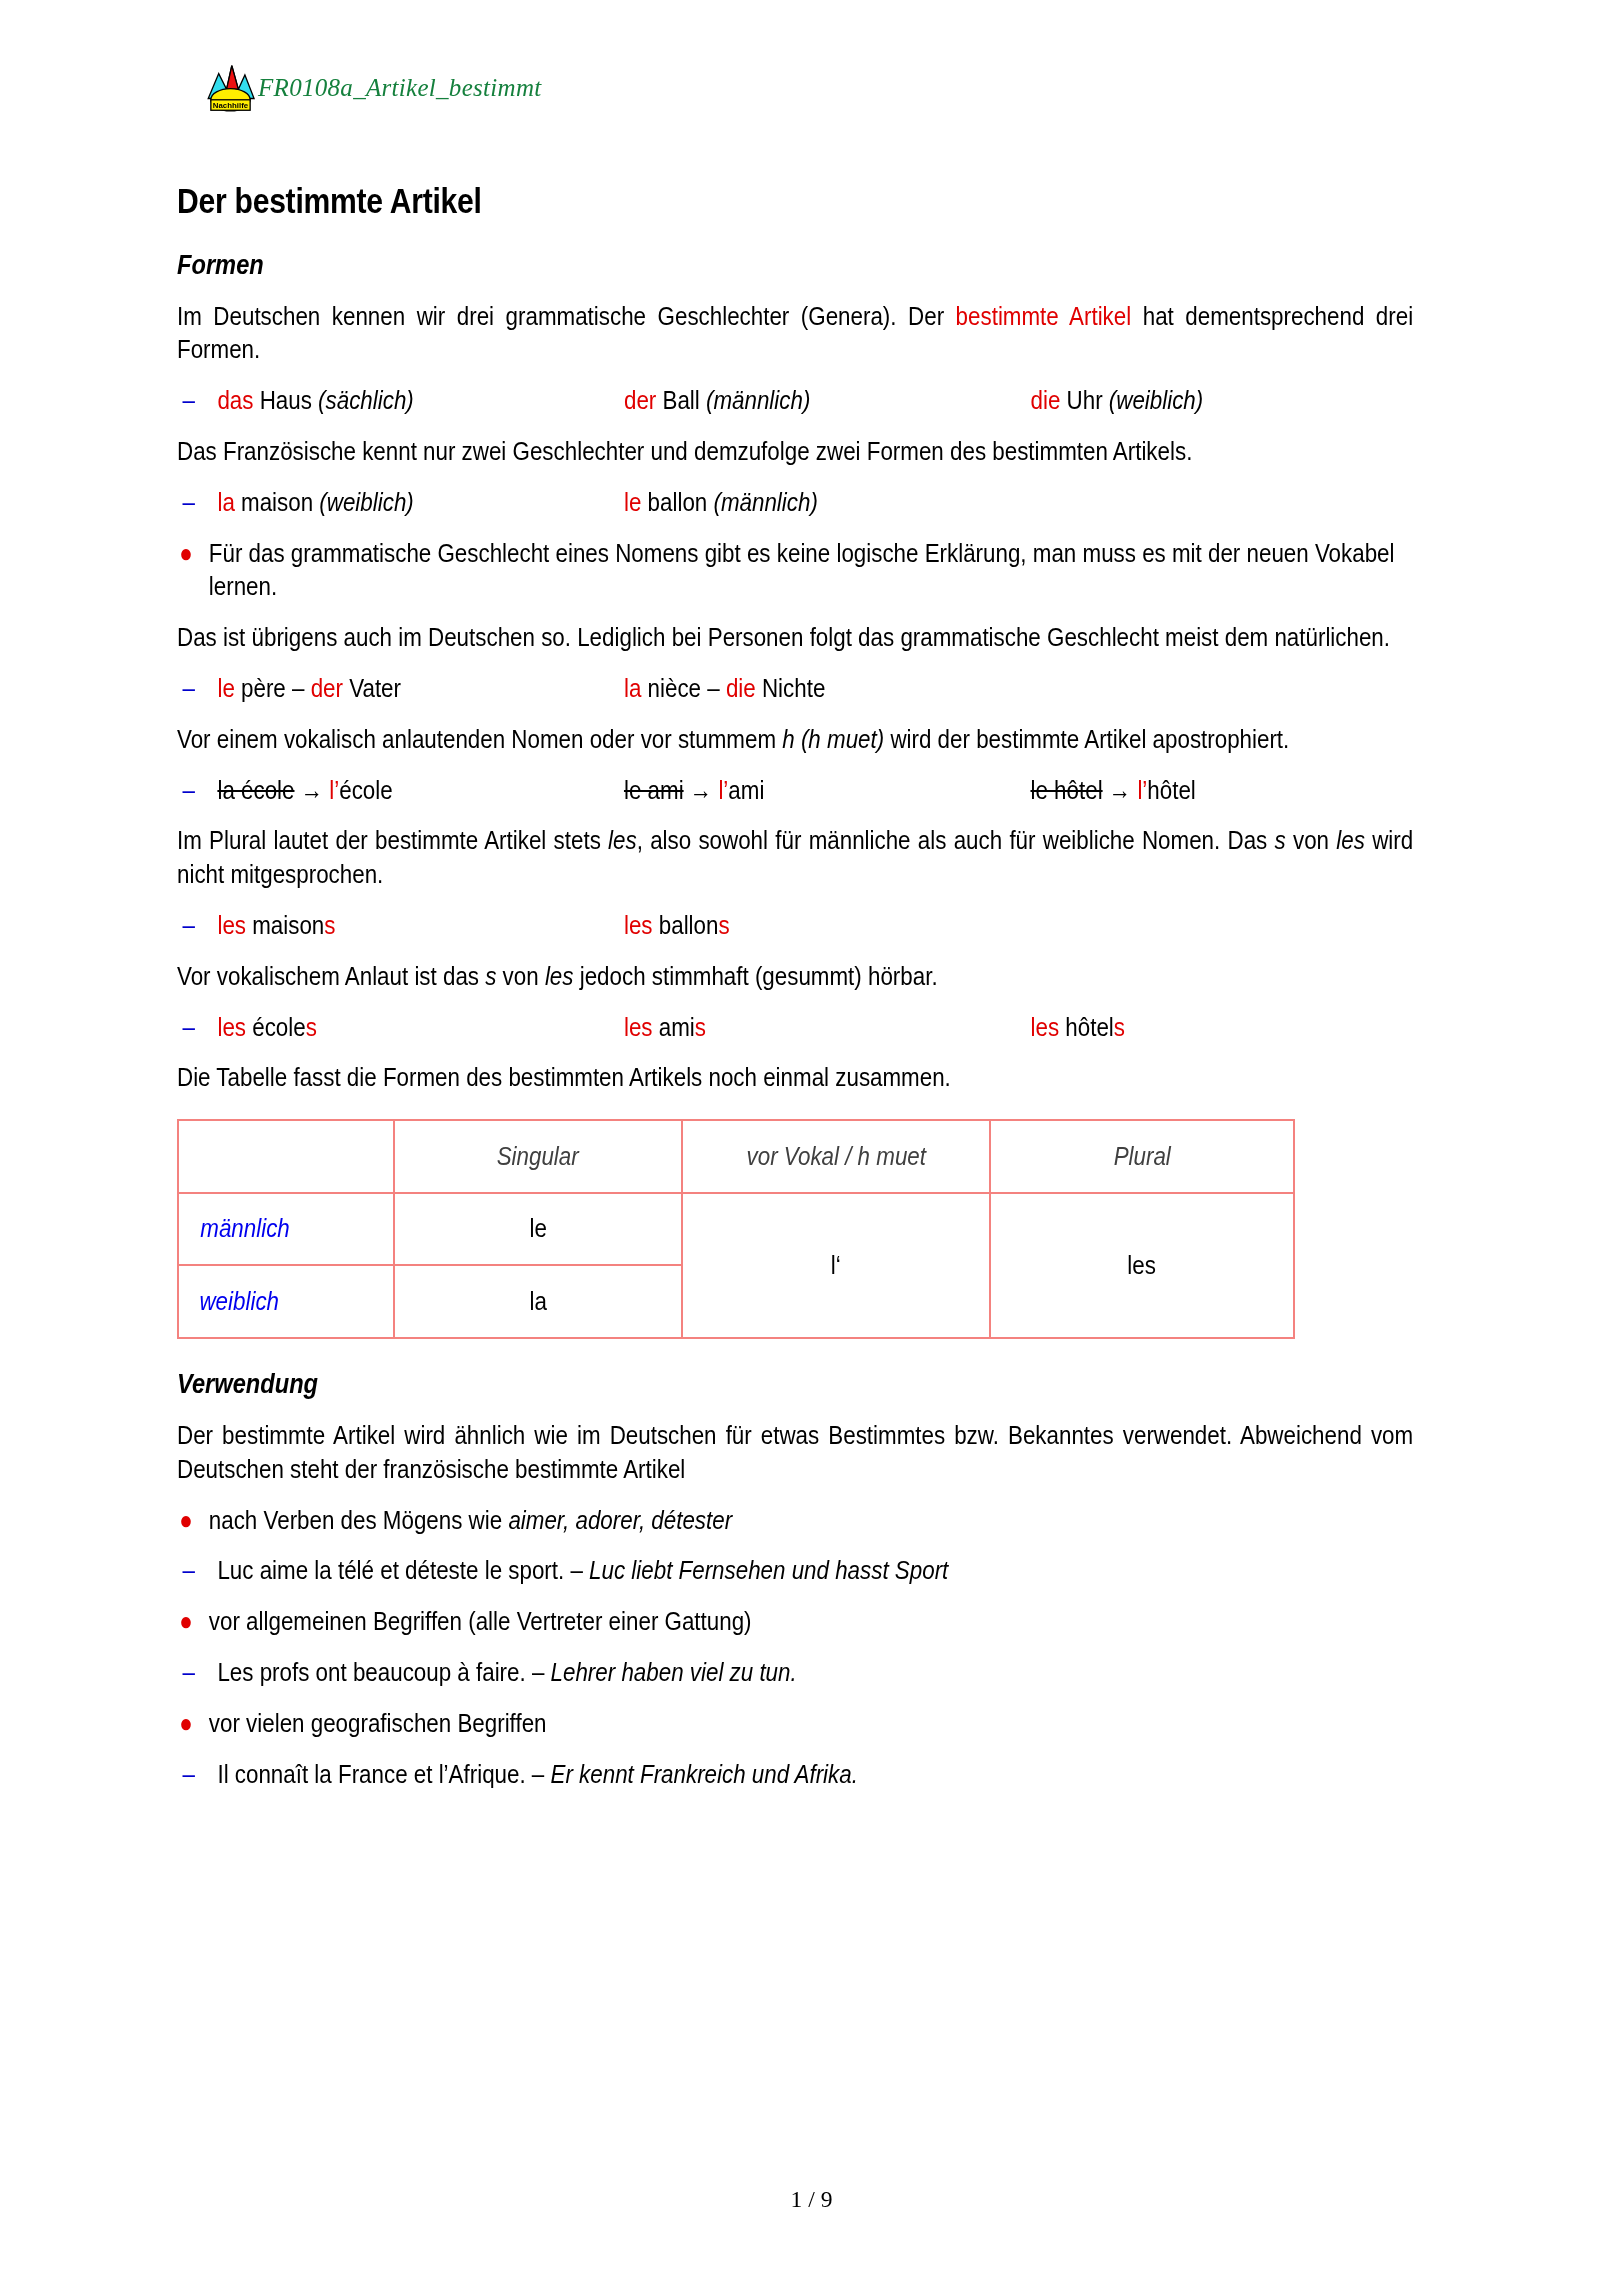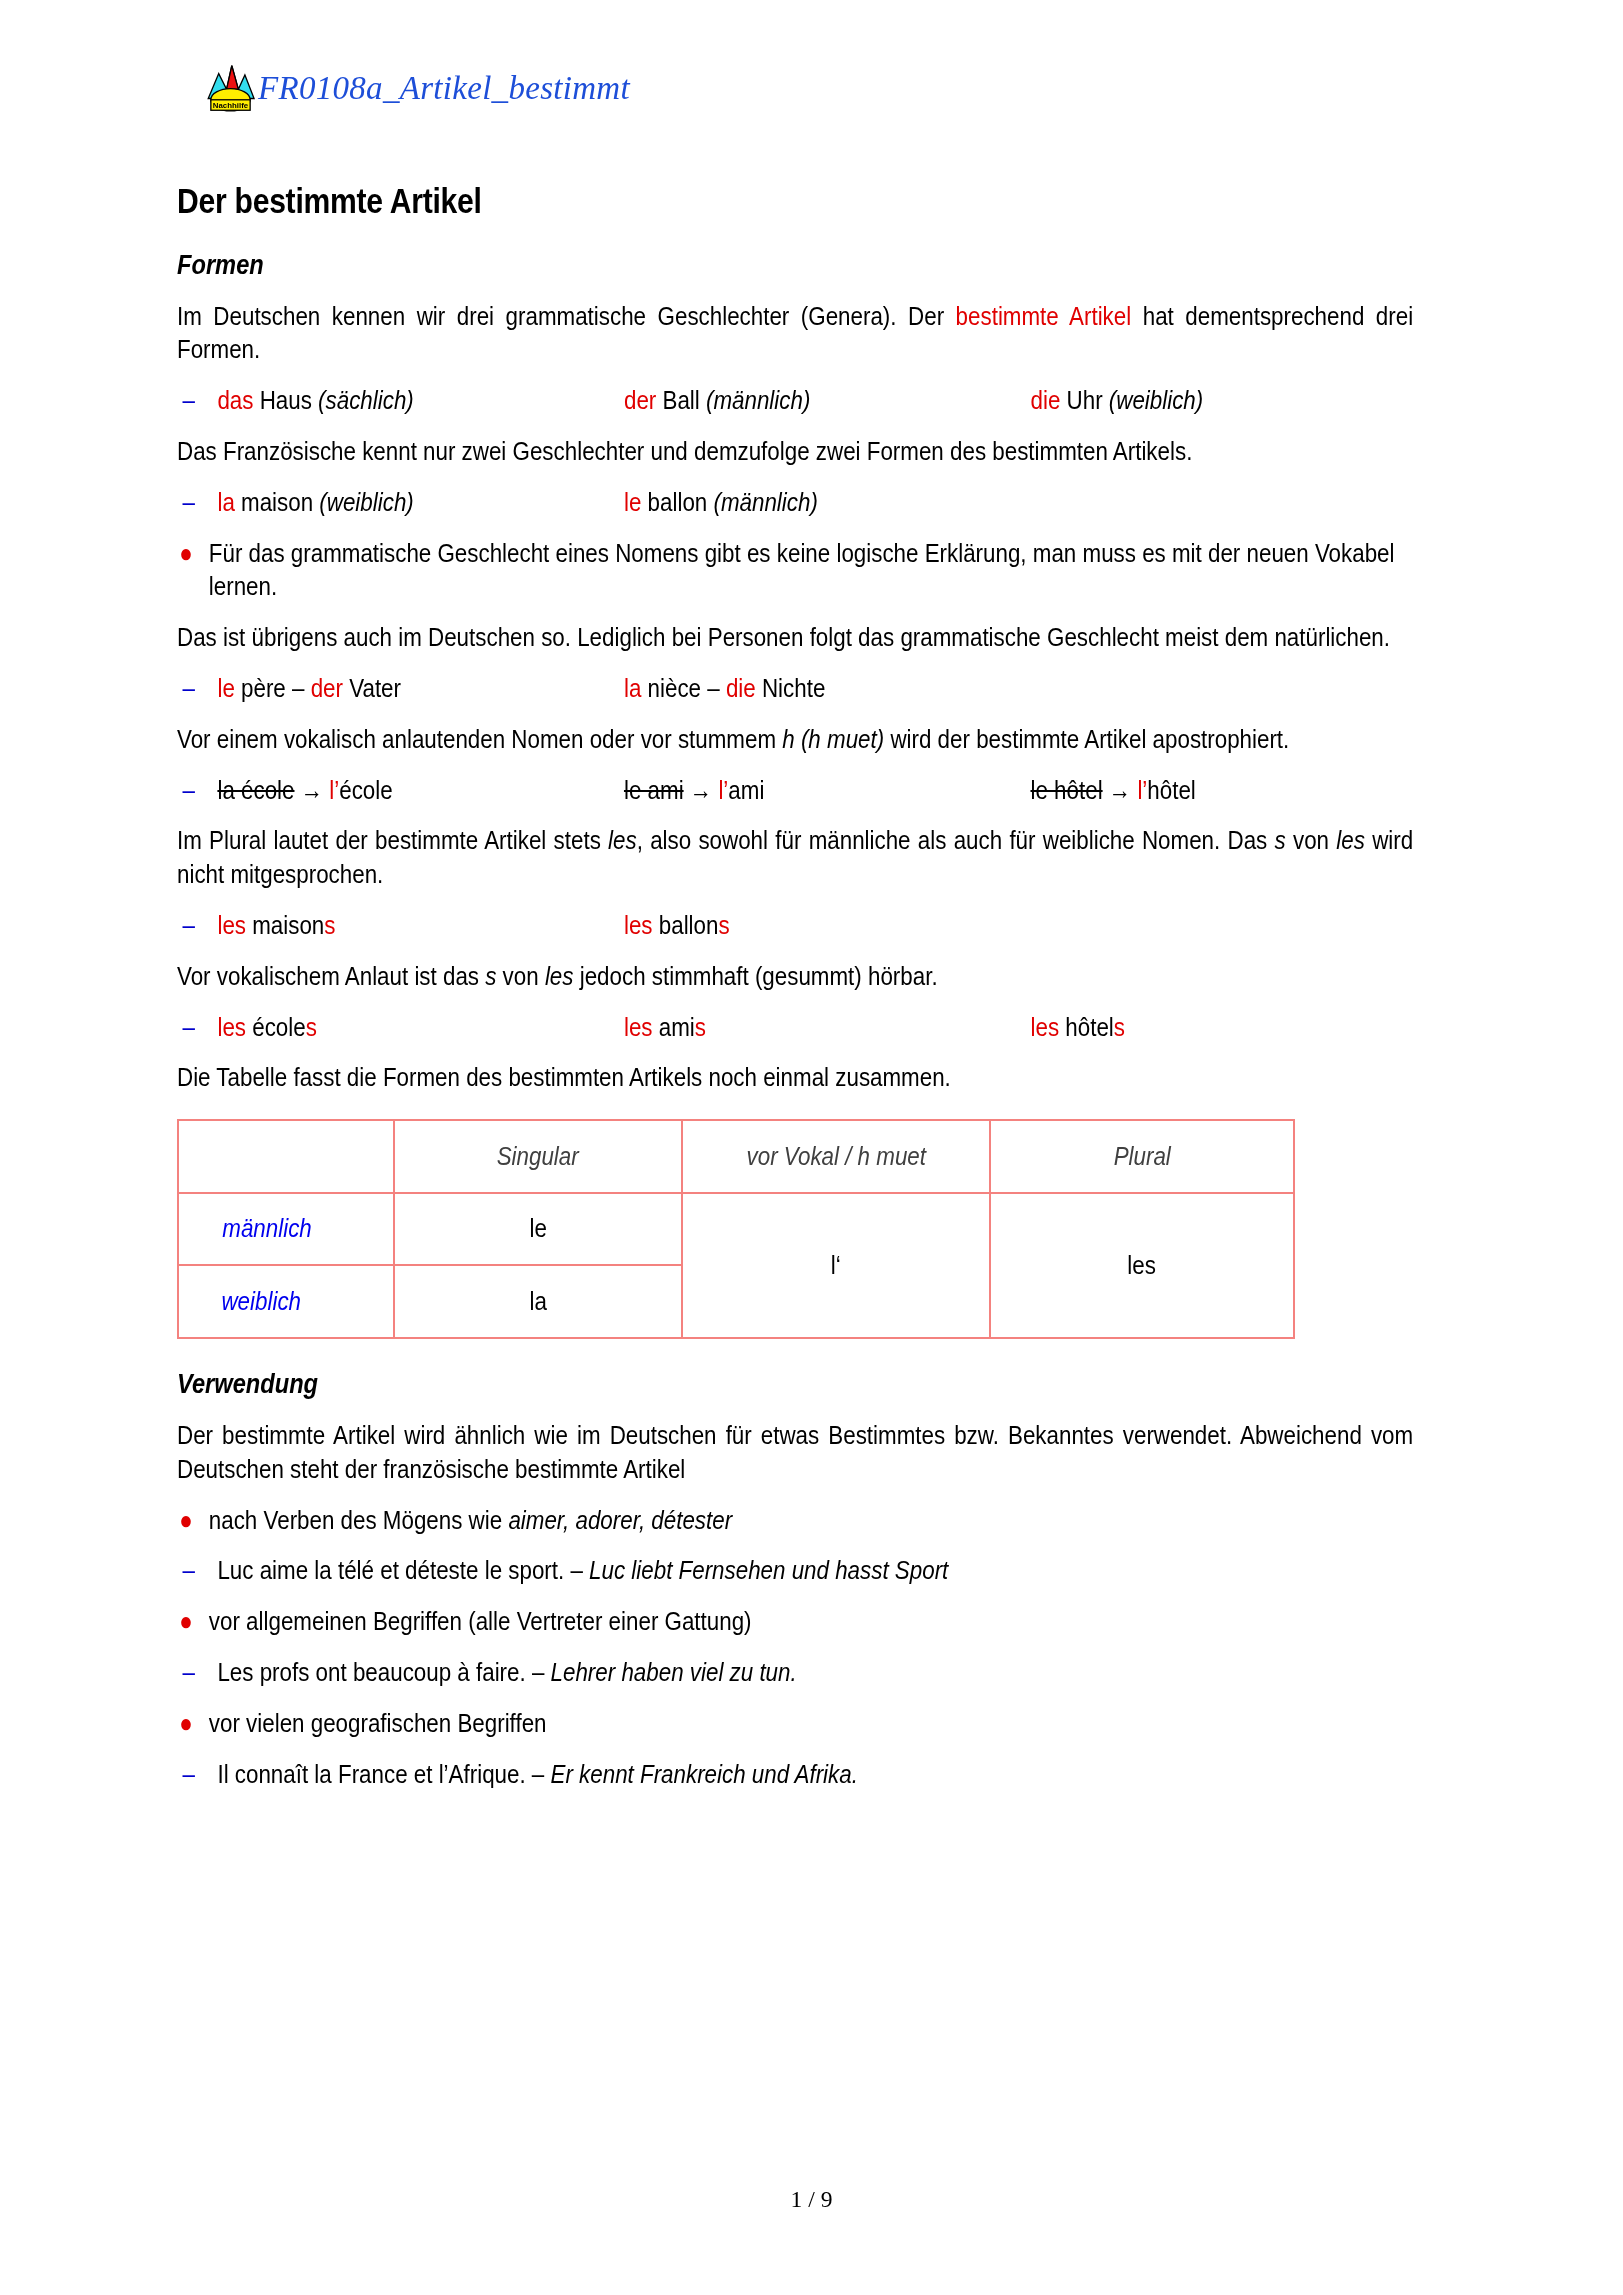--- a/index.html
+++ b/index.html
@@ -34,23 +34,23 @@
   .logo {
     width: 55px;
     height: 50px;
     position: relative;
     flex: 0 0 auto;
   }
   .logo svg { display: block; }
   .header-title {
     font-family: "Liberation Serif", serif;
     font-style: italic;
-    font-size: 33px;
+    font-size: 25px;
     letter-spacing: 0.3px;
-    color: #1d4ed8;
+    color: #15803d;
     white-space: nowrap;
   }
 
   
   .content {
     position: absolute;
     left: 177px;
     top: 183px;
     width: 1237px;
   }
@@ -150,21 +150,21 @@
   }
   table.forms td.hdr {
     color: #404040;
     font-style: italic;
     font-weight: normal;
   }
   table.forms td.rowhdr {
     color: #0000EE;
     font-style: italic;
     text-align: left;
-    padding-left: 36px;
+    padding-left: 14px;
   }
   table.forms td span.cell-txt {
     display: inline-block;
     transform: scaleX(0.86);
   }
   col.c1 { width: 216px; }
   col.c2 { width: 288px; }
   col.c3 { width: 308px; }
   col.c4 { width: 304px; }
 

